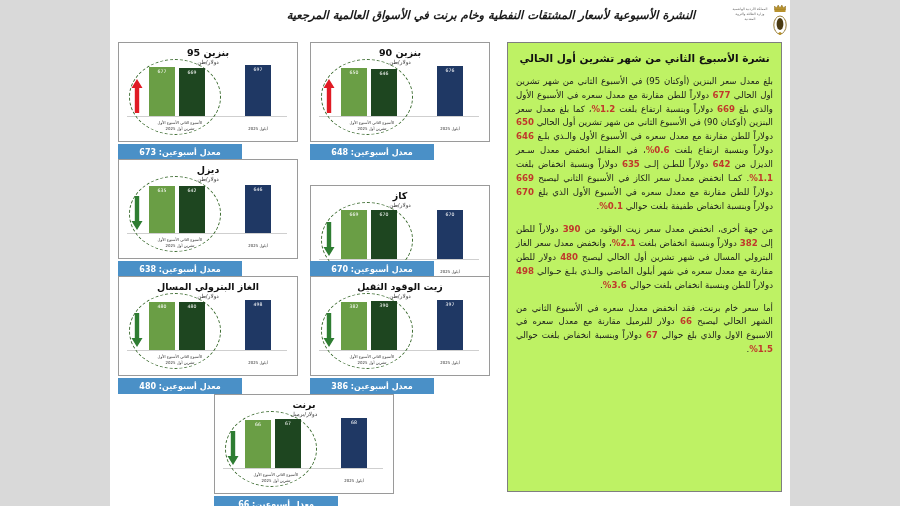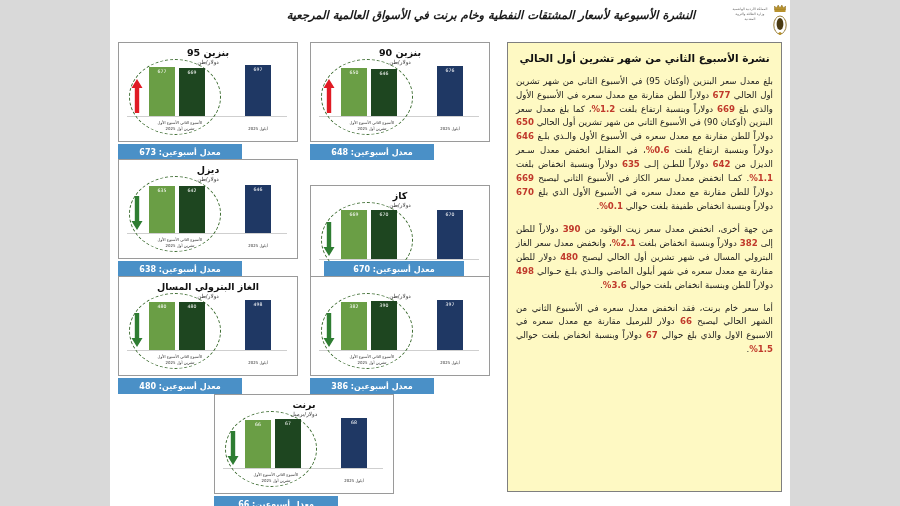--- a/index.html
+++ b/index.html
@@ -29,21 +29,21 @@
   .emblem-text{
     position:absolute;right:20px;top:6px;width:40px;height:26px;
     font-size:3.4px;color:#6b6b6b;line-height:1.5;text-align:center;
     letter-spacing:0.2px;overflow:hidden;
     font-family:"DejaVu Serif","Liberation Serif",serif;
   }
   .crown{position:absolute;right:2px;top:2px;width:16px;height:34px;}
   
   .analysis{
     position:absolute;right:8px;top:42px;width:275px;height:450px;
-    border:1px solid #7f7f7f;background:#fef9c3;
+    border:1px solid #7f7f7f;background:#bef264;
     box-sizing:border-box;padding:6px 8px 4px 8px;
   }
   .analysis h2{
     margin:2px 0 9px 0;
     font-size:10.5px;font-weight:bold;color:#111;text-align:center;
     line-height:1.4;
   }
   .analysis p{
     margin:0 0 9px 0;
     font-size:8.6px;color:#1a1a1a;line-height:1.62;
@@ -100,21 +100,21 @@
   }
   .arrow{position:absolute;left:8px;bottom:24px;width:12px;height:34px;}
   .badge{
     position:absolute;height:16px;background:#4a90c7;
     color:#fff;font-size:8px;font-weight:bold;
     display:flex;align-items:center;justify-content:center;
     letter-spacing:0.2px;
   }
   .b-benz90{left:192px;top:102px;width:124px;}
   .b-benz95{left:0px;top:102px;width:124px;}
-  .b-kaz   {left:192px;top:219px;width:140px;margin-left:14px;}
+  .b-kaz   {left:192px;top:219px;width:124px;}
   .b-diesel{left:0px;top:219px;width:124px;}
   .b-fuel  {left:192px;top:336px;width:124px;}
   .b-lpg   {left:0px;top:336px;width:124px;}
   .b-brent {left:96px;top:454px;width:124px;}
 </style>
 </head>
 <body>
 
 <div class="page">
 
@@ -239,20 +239,21 @@
         <div class="xlab prev">أيلول 2025</div>
         <div class="xlab wk">
           <div>الأسبوع الثاني  الأسبوع الأول</div>
             <div>تشرين أول 2025</div>
         </div>
       </div>
     </div>
     <div class="badge b-diesel">معدل أسبوعين: 638</div>
 
     <div class="chart-card c-fuel">
+      <div class="chart-title">زيت الوقود الثقيل</div>
       <div class="chart-sub">دولار/طن</div>
       <div class="plot">
         <svg class="arrow" viewBox="0 0 12 34">
           <polygon points="6,34 11.5,25 8.2,25 8.2,0 3.8,0 3.8,25 0.5,25" fill="#2e7d32"></polygon>
         </svg>
         <div class="axis"></div>
         <div class="ellipse"></div>
         <div class="bar prev" style="height:50px">
           <span>397</span>
         </div>

